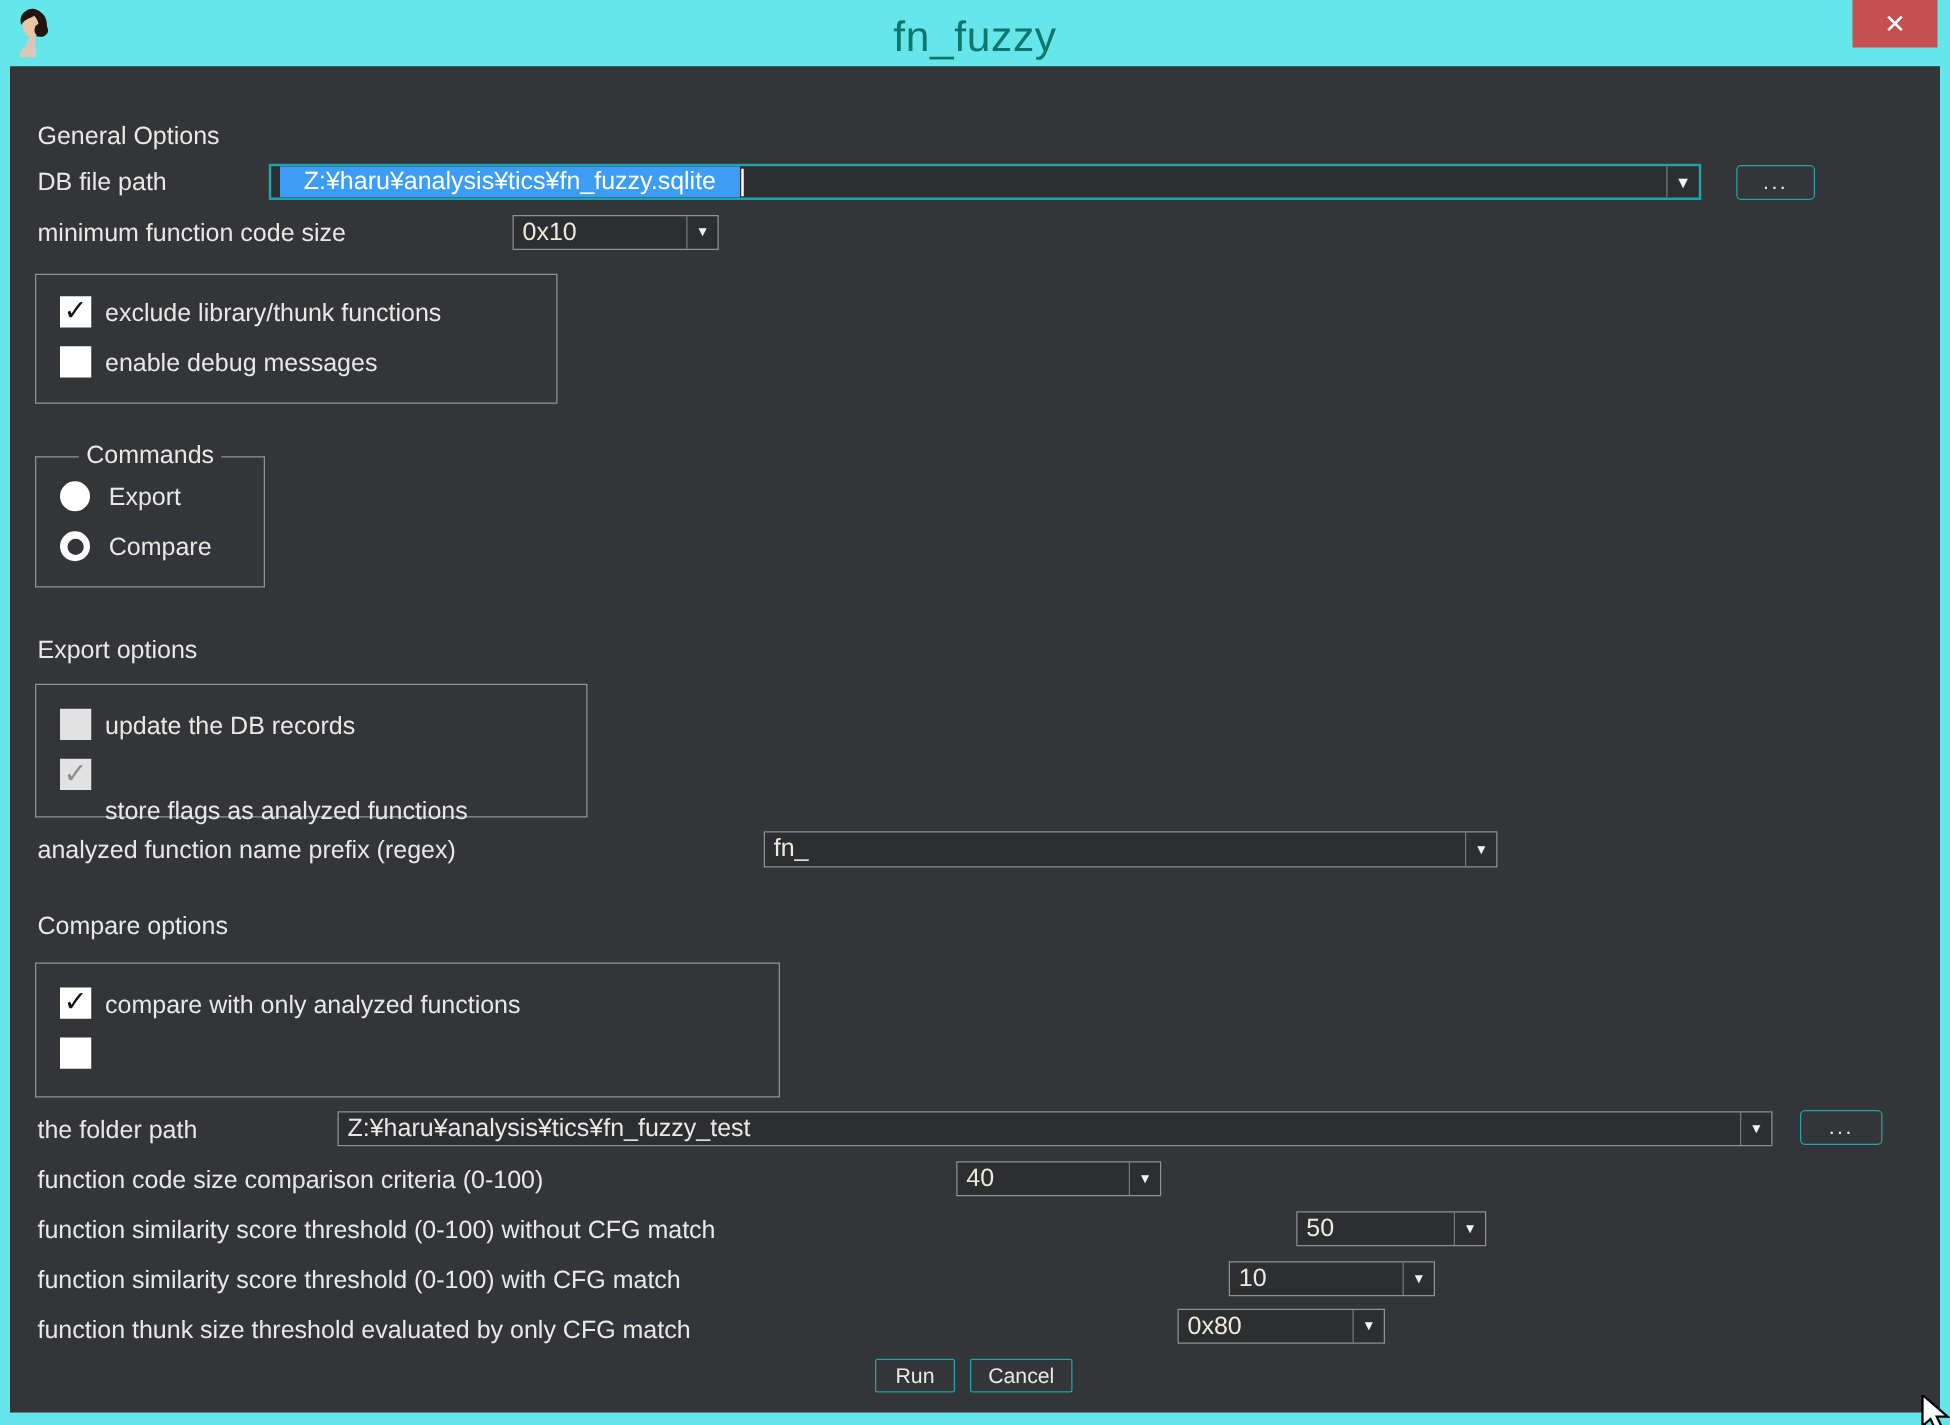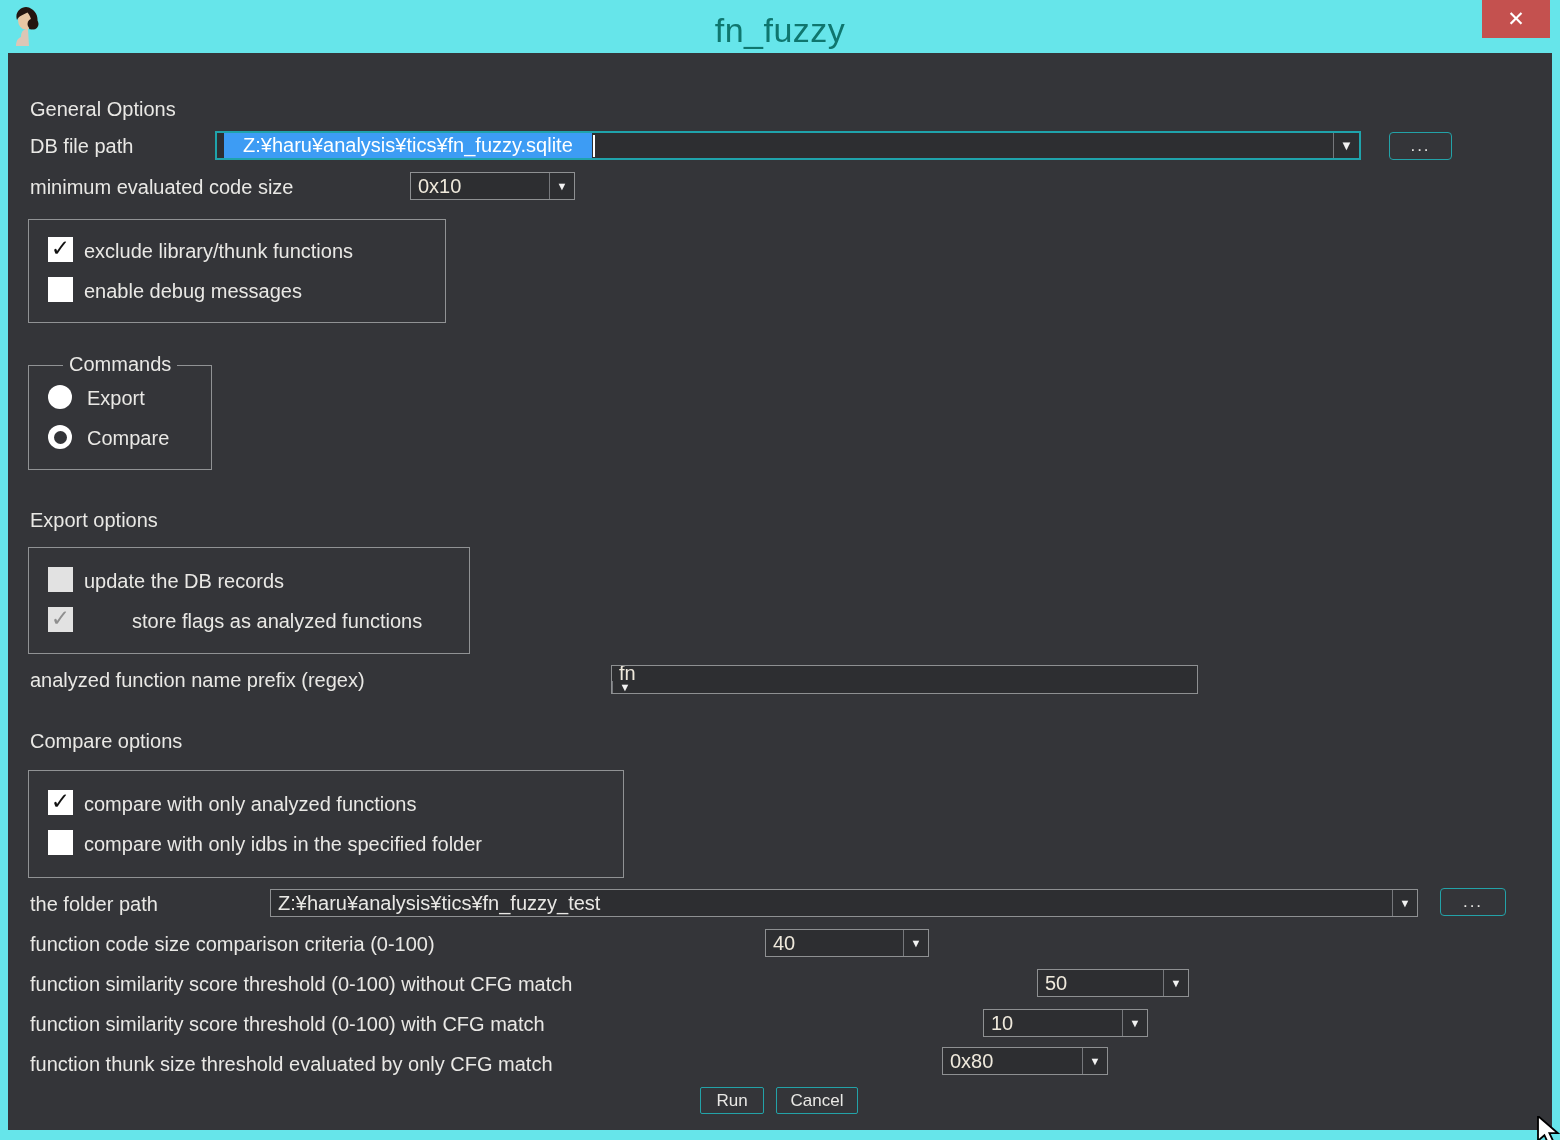--- a/index.html
+++ b/index.html
@@ -82,21 +82,21 @@
     <span class="combo-value">
       <span class="sel">Z:¥haru¥analysis¥tics¥fn_fuzzy.sqlite</span>
       <span class="caret"></span>
     </span>
     <span class="combo-arrow">
         <span>▼</span>
       </span>
   </div>
   <div class="browse" style="left:1381px;top:79px;width:63px;height:28px;">...</div>
 
-  <div class="lbl" style="left:22px;top:122px;">minimum evaluated code size</div>
+  <div class="lbl" style="left:22px;top:122px;">minimum function code size</div>
   <div class="combo" style="left:402px;top:119px;width:165px;height:28px;">
     <span class="combo-value">0x10</span>
     <span class="combo-arrow">
         <span>▼</span>
       </span>
   </div>
 
   <div class="groupbox" style="left:20px;top:166px;width:416px;height:102px;"></div>
   <div class="checkbox on" style="left:40px;top:184px;">
     <span class="mark">✓</span>
@@ -121,40 +121,39 @@
 
   <div class="lbl" style="left:22px;top:455px;">Export options</div>
   <div class="groupbox" style="left:20px;top:494px;width:440px;height:105px;"></div>
   <div class="checkbox disabled" style="left:40px;top:514px;">
     <span class="mark">✓</span>
   </div>
   <div class="lbl" style="left:76px;top:516px;text-align:right;">update the DB records</div>
   <div class="checkbox disabled on" style="left:40px;top:554px;">
     <span class="mark">✓</span>
   </div>
-  <div class="lbl" style="left:76px;top:556px;margin-left:48px;">store flags as analyzed functions</div>
+  <div class="lbl" style="left:76px;top:584px;">store flags as analyzed functions</div>
 
   <div class="lbl" style="left:22px;top:615px;">analyzed function name prefix (regex)</div>
-  <div class="combo" style="left:603px;top:612px;width:587px;height:29px;flex-direction:column;">
+  <div class="combo" style="left:603px;top:612px;width:587px;height:29px;">
     <span class="combo-value">fn_</span>
     <span class="combo-arrow">
         <span>▼</span>
       </span>
   </div>
 
   <div class="lbl" style="left:22px;top:676px;">Compare options</div>
   <div class="groupbox" style="left:20px;top:717px;width:594px;height:106px;"></div>
   <div class="checkbox on" style="left:40px;top:737px;">
     <span class="mark">✓</span>
   </div>
   <div class="lbl" style="left:76px;top:739px;">compare with only analyzed functions</div>
   <div class="checkbox" style="left:40px;top:777px;">
     <span class="mark">✓</span>
   </div>
-  <div class="lbl" style="left:76px;top:779px;">compare with only idbs in the specified folder</div>
 
   <div class="lbl" style="left:22px;top:839px;">the folder path</div>
   <div class="combo" style="left:262px;top:836px;width:1148px;height:28px;">
     <span class="combo-value" style="color:#e9e8e5;">Z:¥haru¥analysis¥tics¥fn_fuzzy_test</span>
     <span class="combo-arrow">
         <span>▼</span>
       </span>
   </div>
   <div class="browse" style="left:1432px;top:835px;width:66px;height:28px;">...</div>
 

